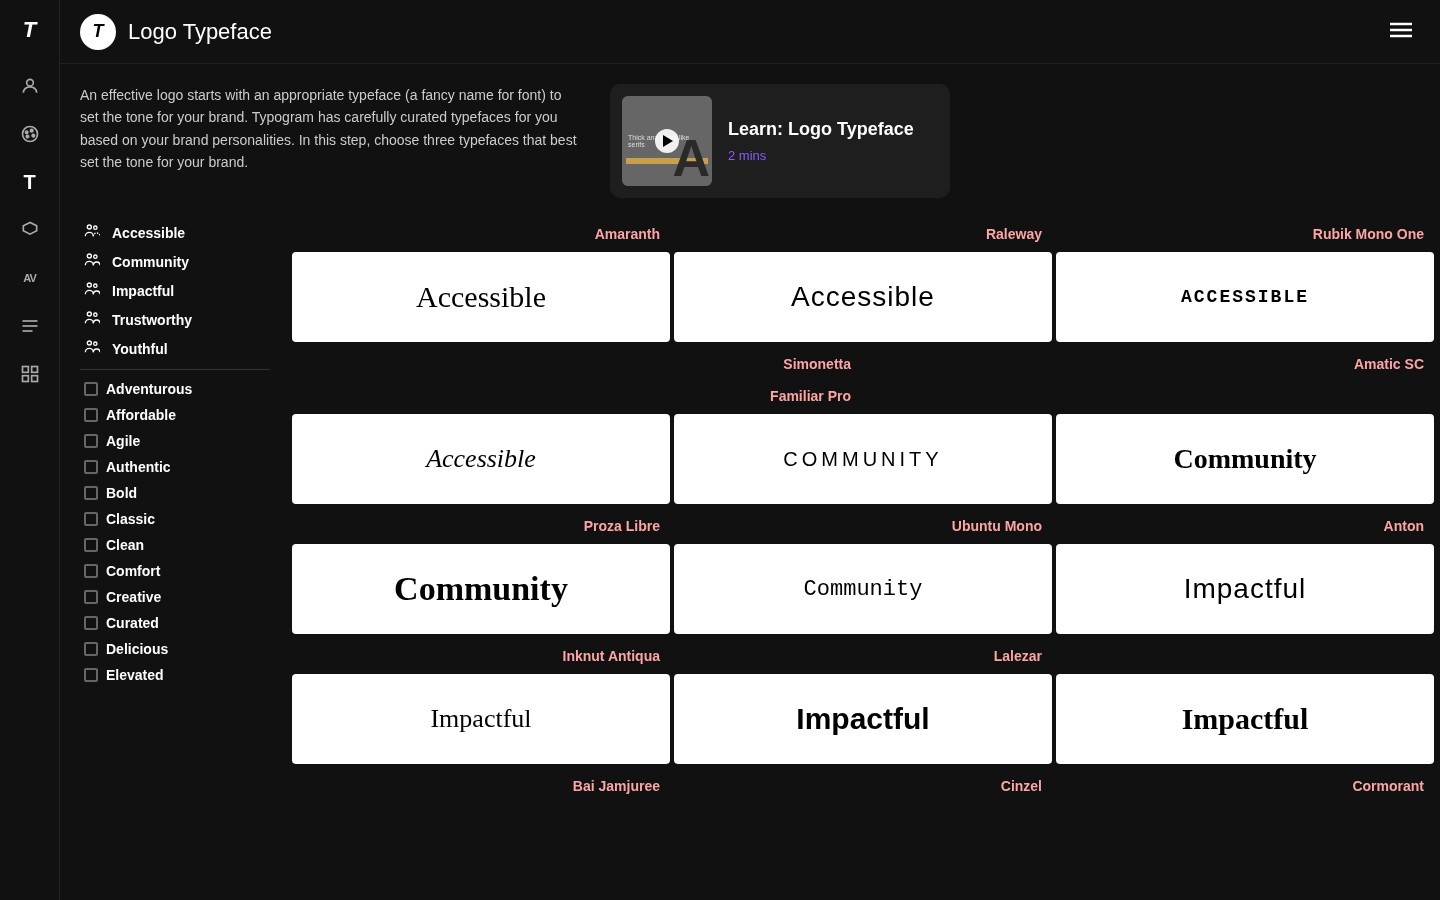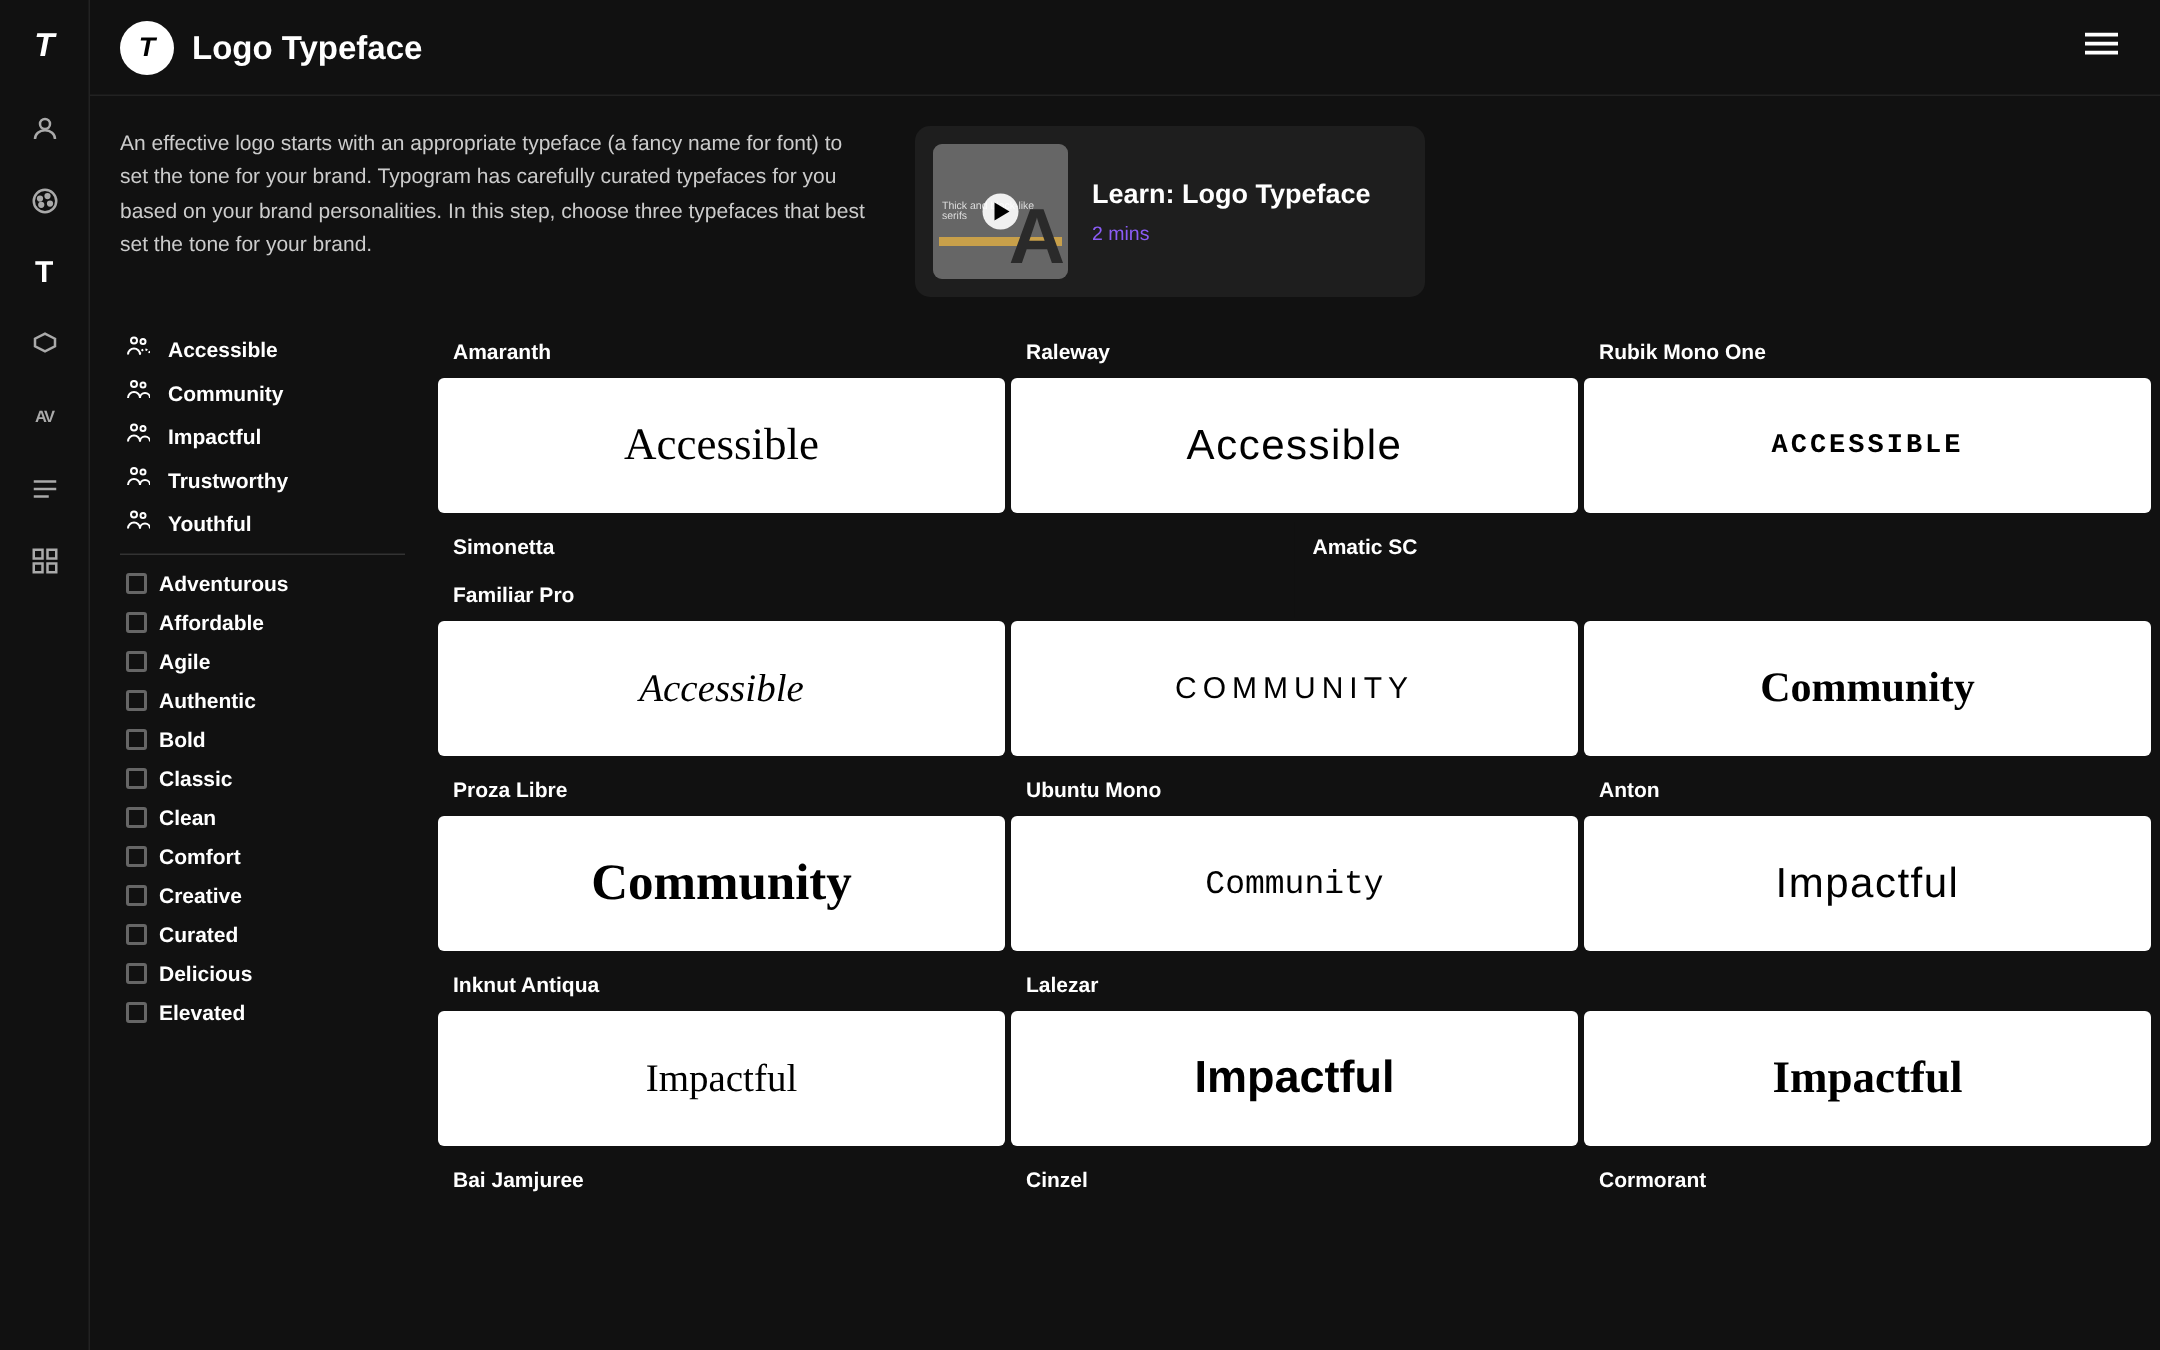--- a/index.html
+++ b/index.html
@@ -69,21 +69,21 @@
       align-items: center;
       justify-content: center;
       font-weight: bold;
       font-size: 18px;
       color: #000;
       font-style: italic;
       flex-shrink: 0;
     }
     .page-title {
       font-size: 22px;
-      font-weight: bold;
+      font-weight: normal;
       color: #fff;
     }
     .hamburger-icon {
       font-size: 20px;
       color: #fff;
       cursor: pointer;
       padding: 8px;
     }
 
     
@@ -255,23 +255,23 @@
       background: #111;
       padding-left: 10px;
     }
     .font-grid-container::-webkit-scrollbar { width: 6px; }
     .font-grid-container::-webkit-scrollbar-thumb { background: #444; border-radius: 3px; }
 
     .font-header {
       padding: 8px 12px;
       font-size: 14px;
       font-weight: bold;
-      color: #ffffff;
+      color: #fca5a5;
       background: #111;
-      text-align: left;
+      text-align: right;
     }
 
     .font-cell {
       background: #fff;
       margin: 2px;
       border-radius: 4px;
       height: 90px;
       display: flex;
       align-items: center;
       justify-content: center;

